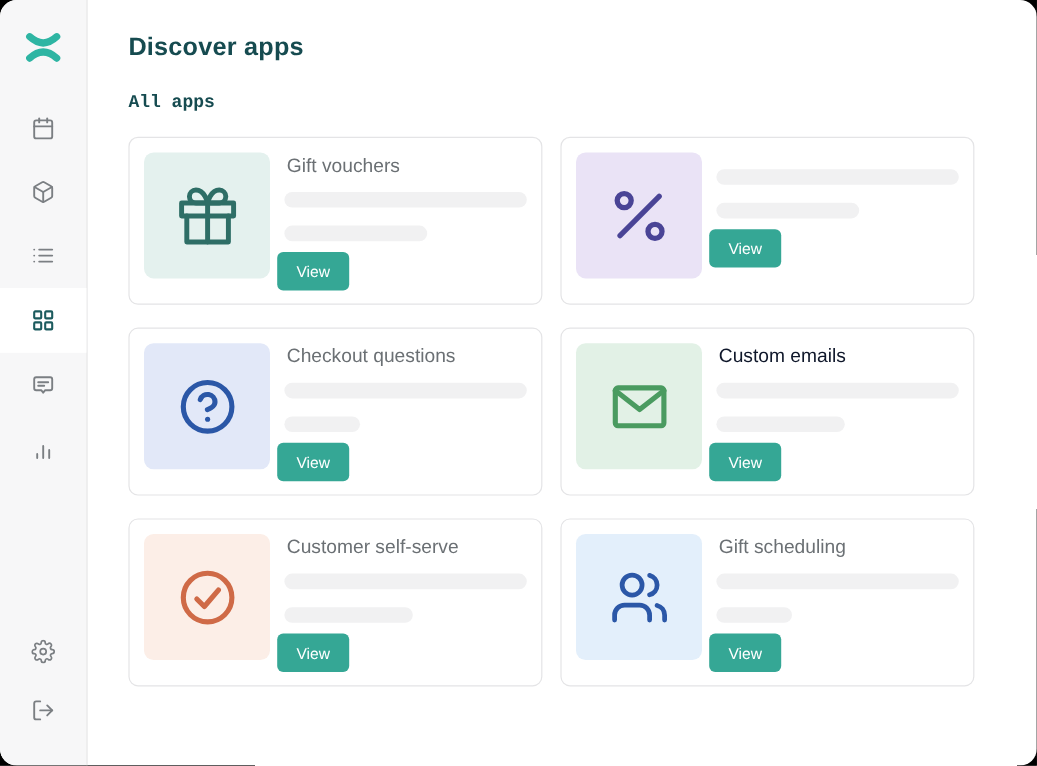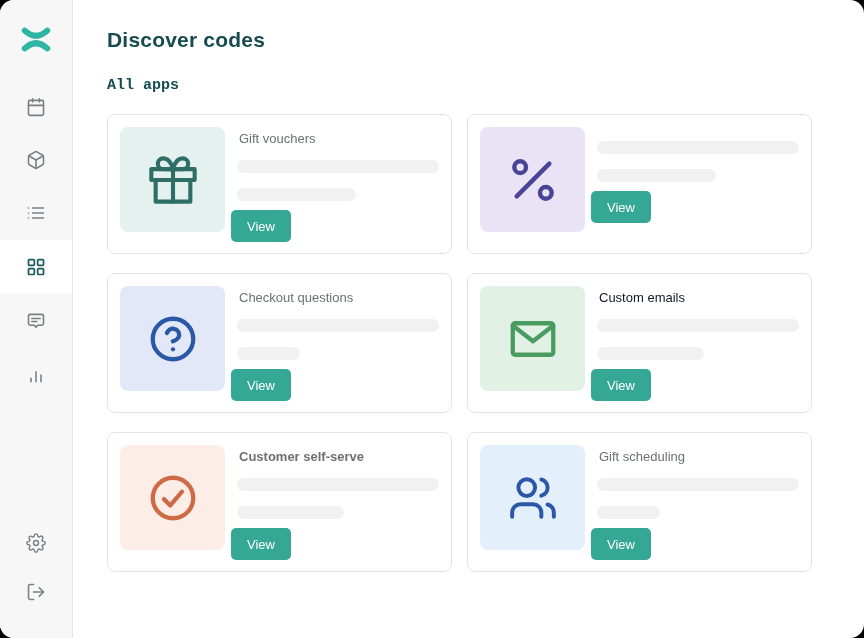--- a/index.html
+++ b/index.html
@@ -31,21 +31,21 @@
   .card{
     box-sizing:border-box;height:140px;background:#fff;
     border:1px solid #e4e4e6;border-radius:8px;
     padding:12px;display:flex;cursor:pointer;
   }
   .tile{
     width:105px;height:105px;border-radius:8px;flex-shrink:0;
     display:flex;align-items:center;justify-content:center;
   }
   .card-body{flex:1;margin-left:12px;padding-top:2px;min-width:0;}
-  .card-title{font-size:13px;color:#6b7074;line-height:19px;padding-left:2px;}
+  .card-title{font-size:16px;color:#6b7074;line-height:19px;padding-left:2px;}
   .skel{height:13px;background:#f1f1f2;border-radius:7px;}
   .skel.s1{margin-top:12px;}
   .skel.s2{margin-top:15px;}
   .view-btn{
     margin-top:9px;margin-left:-6px;width:60px;height:32px;
     border:none;border-radius:5px;color:#fff;font-size:13px;
     font-family:"Liberation Sans",sans-serif;cursor:pointer;display:block;text-align:center;
   }
   svg{display:block;}
 </style>
@@ -141,21 +141,21 @@
         <svg width="20" height="20" viewBox="0 0 24 24" fill="none" stroke="currentColor" stroke-width="1.9" stroke-linecap="round" stroke-linejoin="round">
           <path d="M9 21H5a2 2 0 0 1-2-2V5a2 2 0 0 1 2-2h4"></path>
             <polyline points="16 17 21 12 16 7"></polyline>
             <line x1="21" y1="12" x2="9" y2="12"></line>
         </svg>
       </span>
     </div>
   </nav>
 
   <main class="main">
-    <h1 class="page-title" style="color: rgb(22, 75, 80);">Discover codes</h1>
+    <h1 class="page-title" style="color: rgb(22, 75, 80);">Discover apps</h1>
     <div class="section-label" style="color: rgb(22, 75, 80);">All apps</div>
 
     <div class="grid">
 
       <div class="card">
         <div class="tile" style="background: rgb(228, 241, 238); color: rgb(46, 110, 102);">
           <span>
             <svg width="52" height="52" viewBox="0 0 24 24" fill="none" stroke="currentColor" stroke-width="1.9" stroke-linecap="round" stroke-linejoin="round">
               <polyline points="20 12 20 22 4 22 4 12"></polyline>
                 <rect x="2" y="7" width="20" height="5"></rect>
@@ -228,21 +228,21 @@
       <div class="card">
         <div class="tile" style="background: rgb(252, 238, 231); color: rgb(207, 106, 71);">
           <span>
             <svg width="54" height="54" viewBox="0 0 24 24" fill="none" stroke="currentColor" stroke-width="1.9" stroke-linecap="round" stroke-linejoin="round">
               <circle cx="12" cy="12" r="9"></circle>
                 <polyline points="8 12.5 10.8 15.3 16 9.2"></polyline>
             </svg>
           </span>
         </div>
         <div class="card-body">
-          <div class="card-title" style="color: rgb(107, 112, 116); font-weight: bold;">Customer self-serve</div>
+          <div class="card-title" style="color: rgb(107, 112, 116);">Customer self-serve</div>
           <div class="skel s1" style="width: 100%; background: rgb(241, 241, 242);"></div>
           <div class="skel s2" style="width: 53%; background: rgb(241, 241, 242);"></div>
           <button class="view-btn" style="background: rgb(53, 167, 149);">View</button>
         </div>
       </div>
 
       <div class="card">
         <div class="tile" style="background: rgb(227, 239, 251); color: rgb(43, 87, 167);">
           <span>
             <svg width="50" height="50" viewBox="0 0 24 24" fill="none" stroke="currentColor" stroke-width="1.9" stroke-linecap="round" stroke-linejoin="round">

